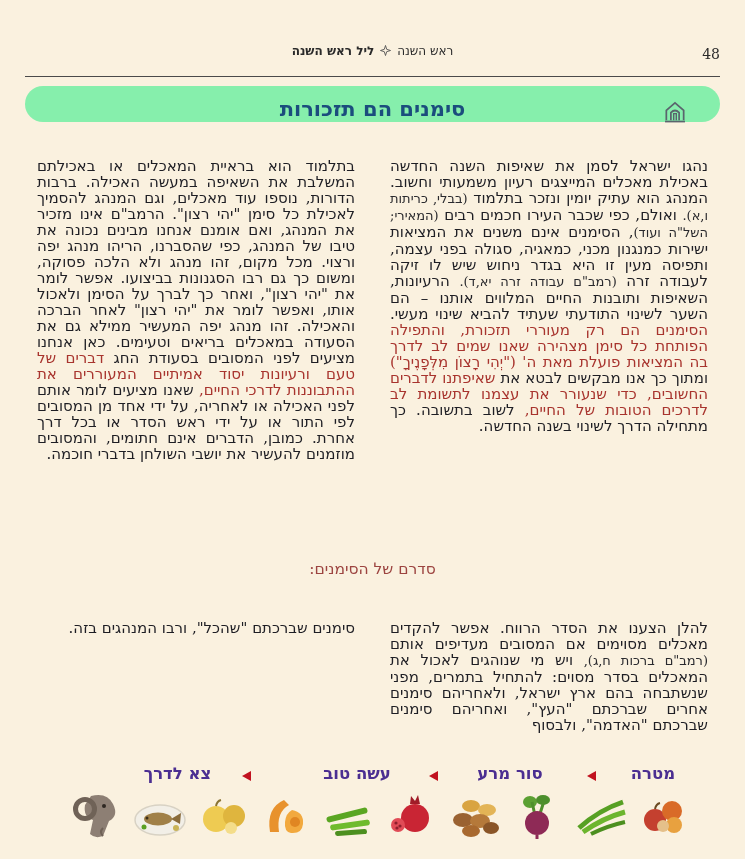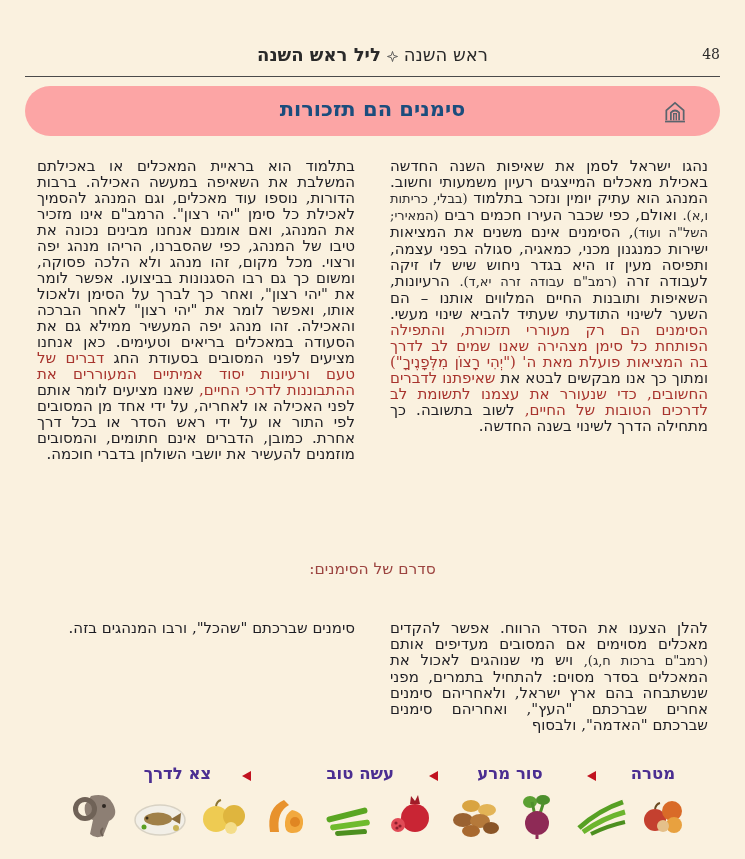--- a/index.html
+++ b/index.html
@@ -1,27 +1,27 @@
 <!DOCTYPE html>
 <html lang="he" dir="rtl"><head>
 <meta charset="utf-8">
 <style>
   html,body{margin:0;padding:0;background:#faf1df;}
   .page{position:relative;width:745px;height:859px;background:#faf1df;overflow:hidden;
         font-family:"DejaVu Serif","DejaVu Sans",serif;direction:rtl;color:#1e1e24;}
   
   .hdr{position:absolute;top:44px;left:25px;right:25px;height:24px;}
   .page-num{position:absolute;right:0;top:2px;font-size:14px;color:#2a2a2a;direction:ltr;}
-  .hdr-title{position:absolute;left:0;right:0;text-align:center;font-size:18px;color:#2a2a2a;}
+  .hdr-title{position:absolute;left:0;right:0;text-align:center;font-size:12px;color:#2a2a2a;}
   .hdr-title .sect{font-weight:normal;}
   .hdr-title .chap{font-weight:bold;}
   .star{display:inline-block;vertical-align:-1px;margin:0 6px;}
   .rule{position:absolute;top:76px;left:25px;right:25px;border-top:1.3px solid #4a4a4a;}
   
-  .banner{position:absolute;top:86px;left:25px;right:25px;height:50px;background:#fca5a5;
+  .banner{position:absolute;top:86px;left:25px;right:25px;height:36px;background:#86efac;
           border-radius:26px;}
   .banner-title{position:absolute;left:0;right:0;top:10px;text-align:center;
                 font-size:21px;font-weight:bold;color:#1b4d7d;}
   .banner-icon{position:absolute;right:32px;top:13px;width:26px;height:26px;}
   
   .cols{position:absolute;left:25px;right:25px;display:flex;gap:11px;direction:rtl;}
   .cols-top{top:146px;height:436px;}
   .cols-bottom{top:608px;height:154px;}
   .col{flex:1 1 0;overflow:hidden;text-align:justify;}
   .para{margin:12px;font-size:15px;line-height:16px;}
@@ -29,21 +29,21 @@
   .red{color:#a8342e;}
   .cite{font-size:13px;color:#2a2a2e;}
   .section-heading{position:absolute;top:560px;left:0;right:0;text-align:center;
                    font-size:15.5px;color:#9c4440;}
   
   .footer-labels{position:absolute;top:764px;left:25px;right:25px;height:24px;
                  font-weight:bold;font-size:16.5px;color:#4b2e91;}
   .flabel{position:absolute;top:0;text-align:center;}
   .flabel.pos-a{right:32px;width:70px;}
   .flabel.pos-b{right:165px;width:90px;}
-  .flabel.pos-c{right:326px;width:90px;text-align:right;}
+  .flabel.pos-c{right:318px;width:90px;}
   .flabel.pos-d{right:500px;width:85px;}
   .farrow{position:absolute;top:7px;width:0;height:0;
           border-top:5px solid transparent;border-bottom:5px solid transparent;
           border-right:9px solid #c1121f;}
   .farrow.pos-1{right:124px;}
   .farrow.pos-2{right:282px;}
   .farrow.pos-3{right:469px;}
   .footer-foods{position:absolute;top:790px;left:25px;right:25px;height:56px;
                 display:flex;direction:rtl;justify-content:space-between;
                 padding-right:28px;padding-left:44px;box-sizing:border-box;}

